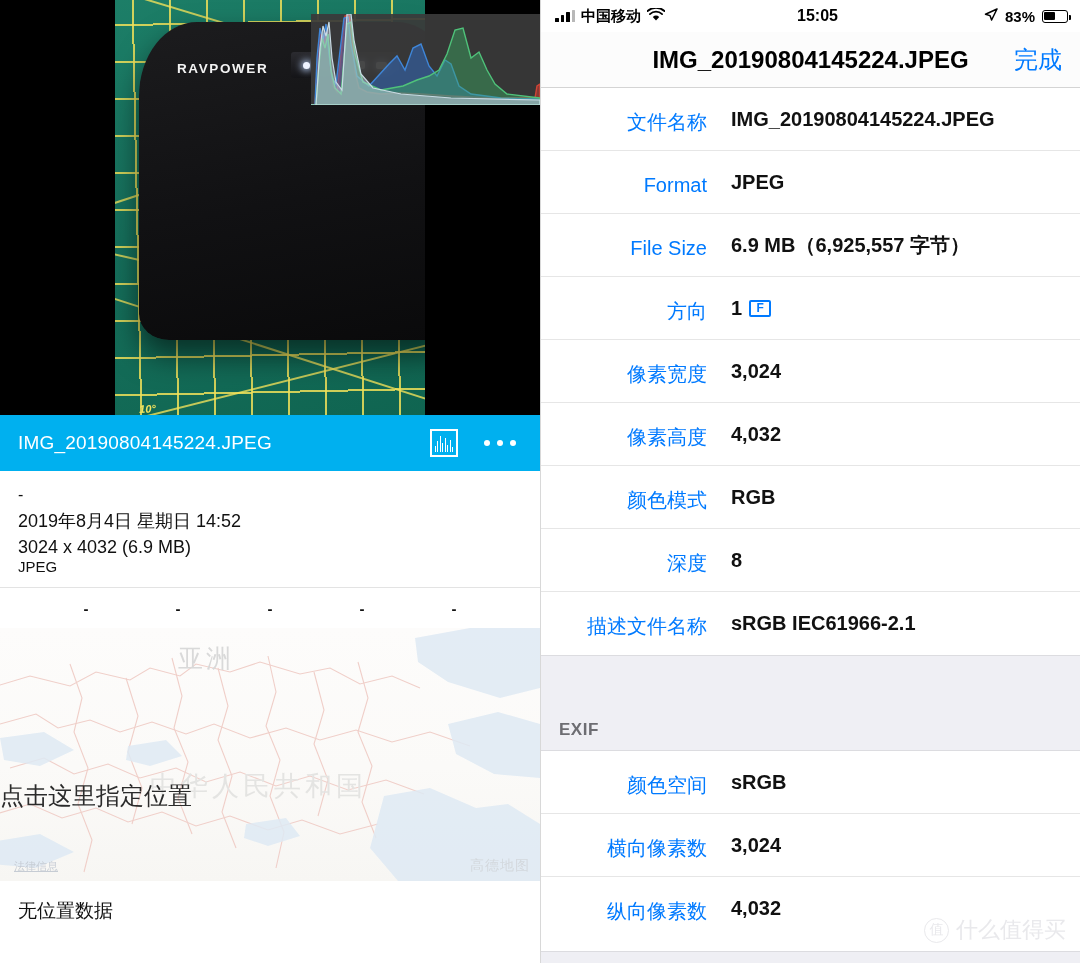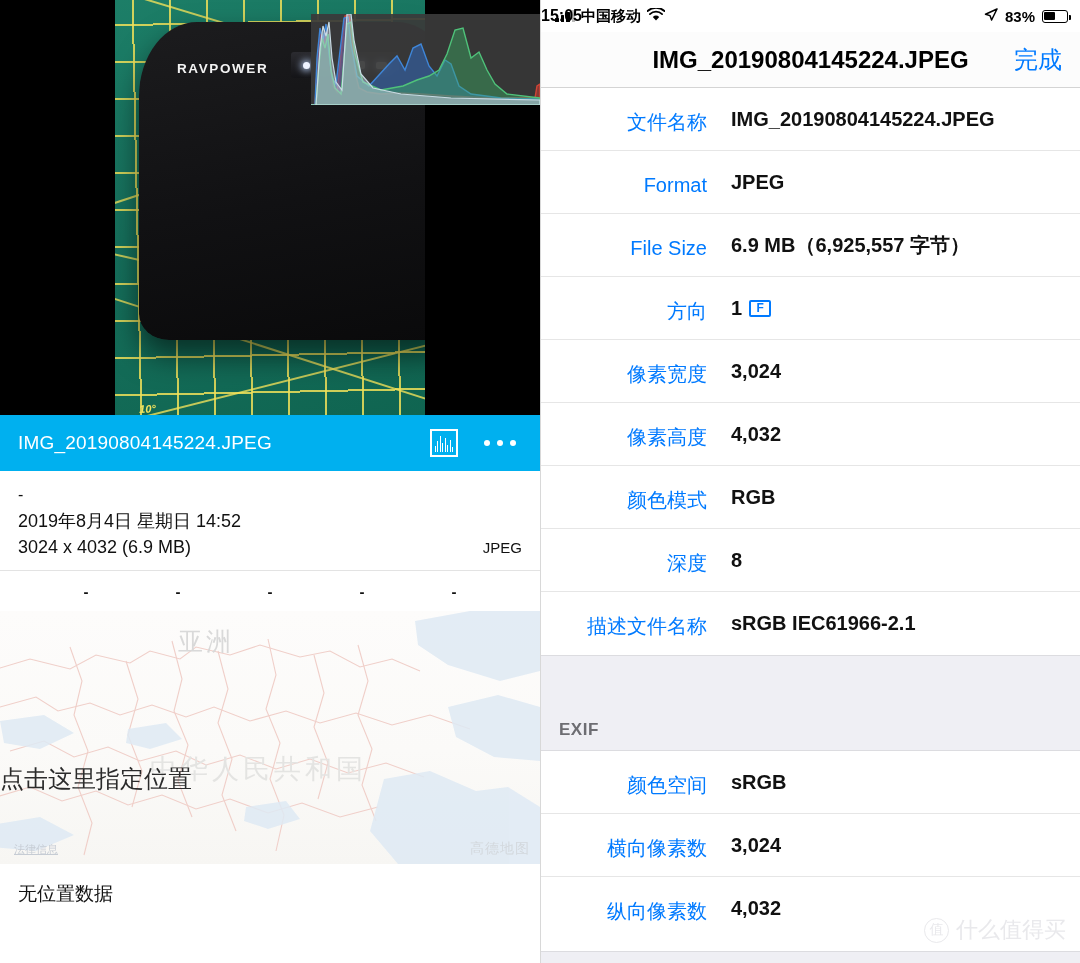--- a/index.html
+++ b/index.html
@@ -62,21 +62,21 @@
                 gap:1.5px; padding:3px 3px 3px 3px; }
   .histo-icon i { width:2px; background:#fff; display:block; }
   .dots { display:flex; gap:7px; margin-right:6px; }
   .dots i { width:6px; height:6px; border-radius:50%; background:#fff; }
 
   
   .info { padding:12px 18px 12px; border-bottom:1px solid #e3e3e3; }
   .info-dash { font-size:16px; color:#111; line-height:1.5; }
   .info-date { font-size:18px; color:#111; margin-top:2px; }
   .info-row { display:flex; justify-content:space-between; align-items:baseline;
-              margin-top:4px; }
+              margin-top:4px;flex-direction:column; }
   .info-dim { font-size:18px; color:#111; }
   .info-fmt { font-size:15px; color:#111; }
 
   
   .dashrow { height:40px; display:flex; align-items:center;
              justify-content:space-around; padding:0 40px; }
   .dashrow span { font-size:15px; color:#111; font-weight:bold; }
 
   
   .map { position:relative; height:253px; overflow:hidden;
@@ -97,21 +97,21 @@
   .noloc { height:60px; display:flex; align-items:center; padding:0 18px;
            font-size:19px; color:#111; background:#fff; }
 
   
   .right { position:relative; width:540px; height:963px; background:#fff;
            border-left:1px solid #d8d8d8; overflow:hidden; }
 
   .statusbar { height:32px; display:flex; align-items:center; padding:0 12px 0 14px;
                font-size:15px; color:#000; font-weight:600; }
   .sb-left { display:flex; align-items:center; gap:6px; flex:1; }
-  .sb-center { position:absolute; left:0; right:0; text-align:left;
+  .sb-center { position:absolute; left:14px; right:0; text-align:center;
                font-size:16px; font-weight:700; pointer-events:none; }
   .sb-right { display:flex; align-items:center; gap:7px; margin-left:auto;
               z-index:2; }
   .sig { display:flex; align-items:flex-end; gap:2px; height:12px; }
   .sig i { width:3.5px; background:#000; border-radius:.5px; }
   .sig i:nth-child(1){height:4px;} .sig i:nth-child(2){height:7px;}
   .sig i:nth-child(3){height:10px;} .sig i:nth-child(4){height:12px;background:#b8b8b8;}
   .carrier { font-size:15px; font-weight:600; }
   .batt { width:26px; height:13px; border:1.3px solid #000; border-radius:3px;
           padding:1.4px; position:relative; }

